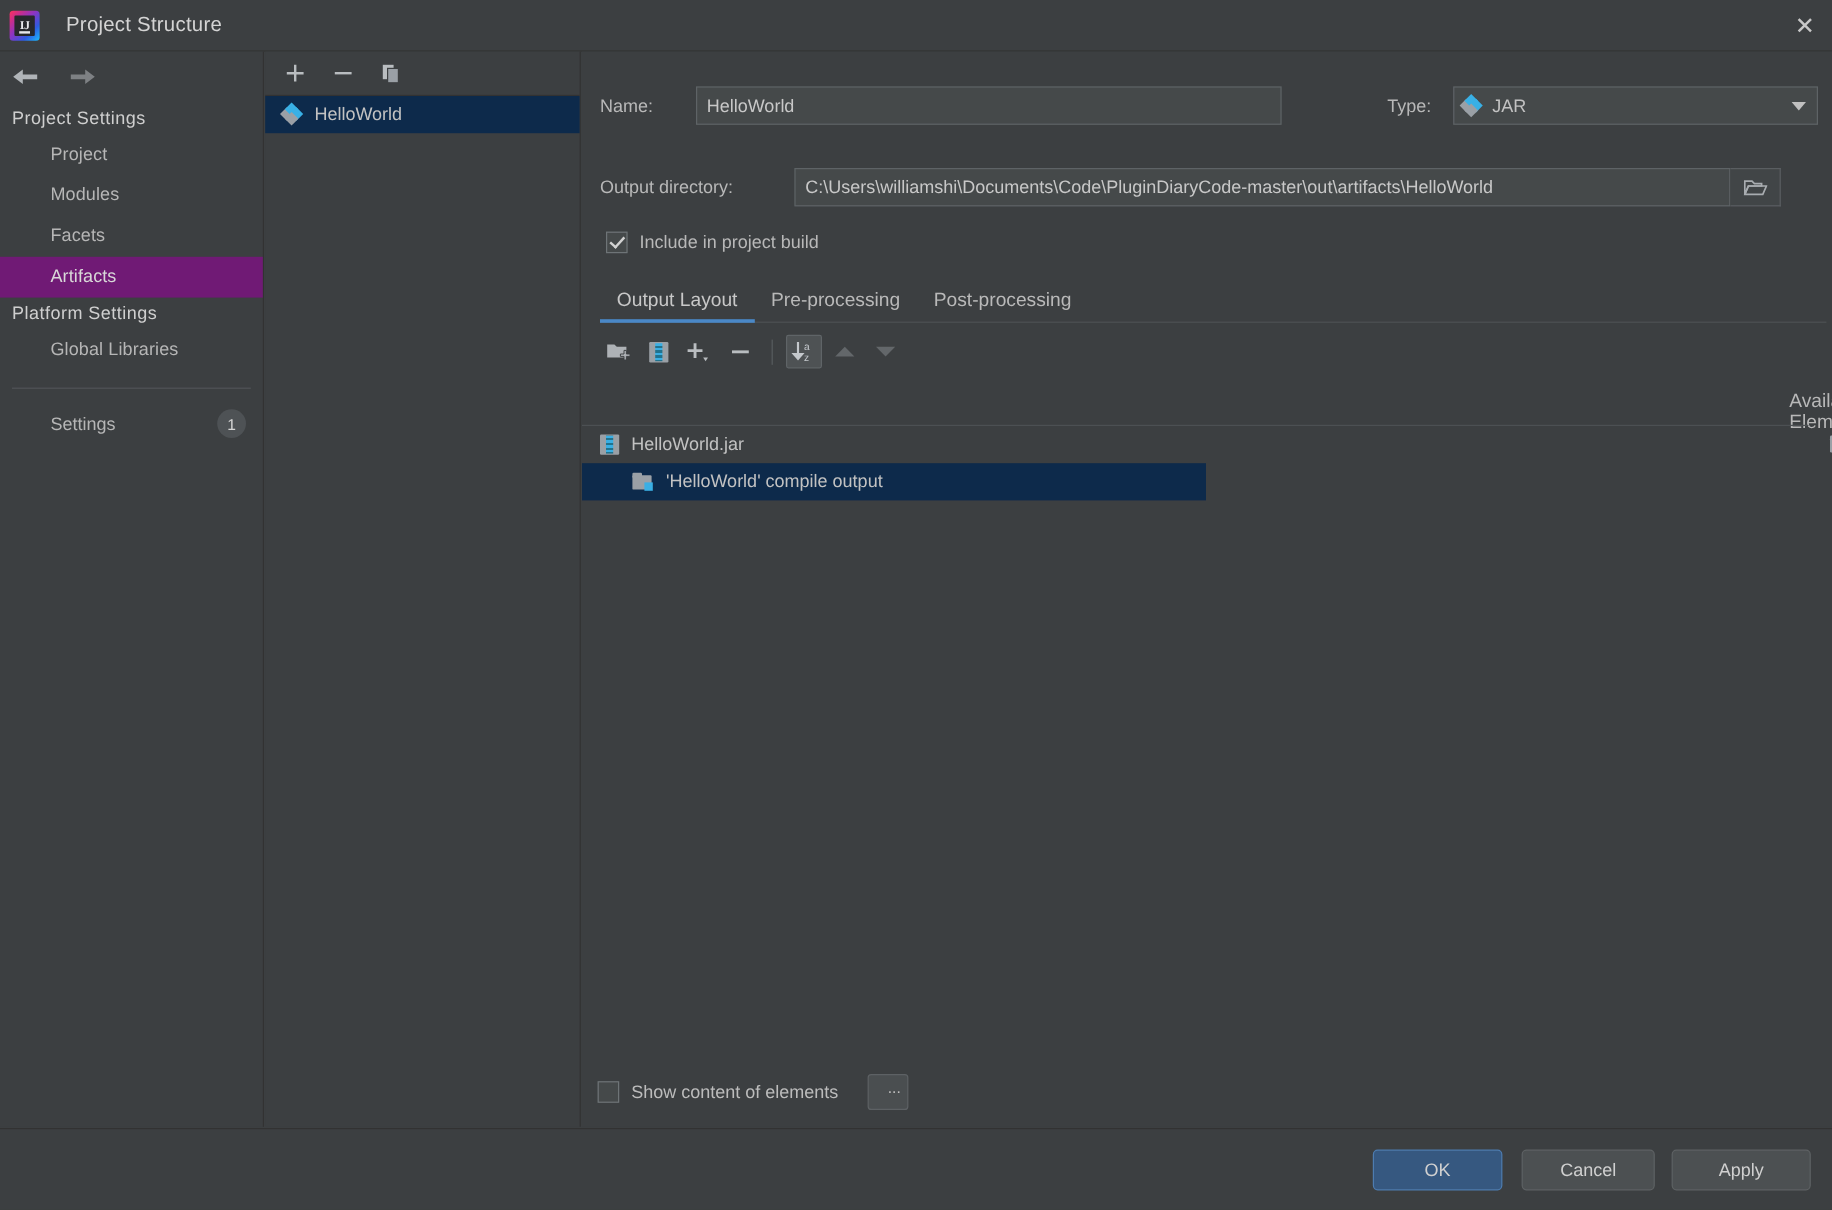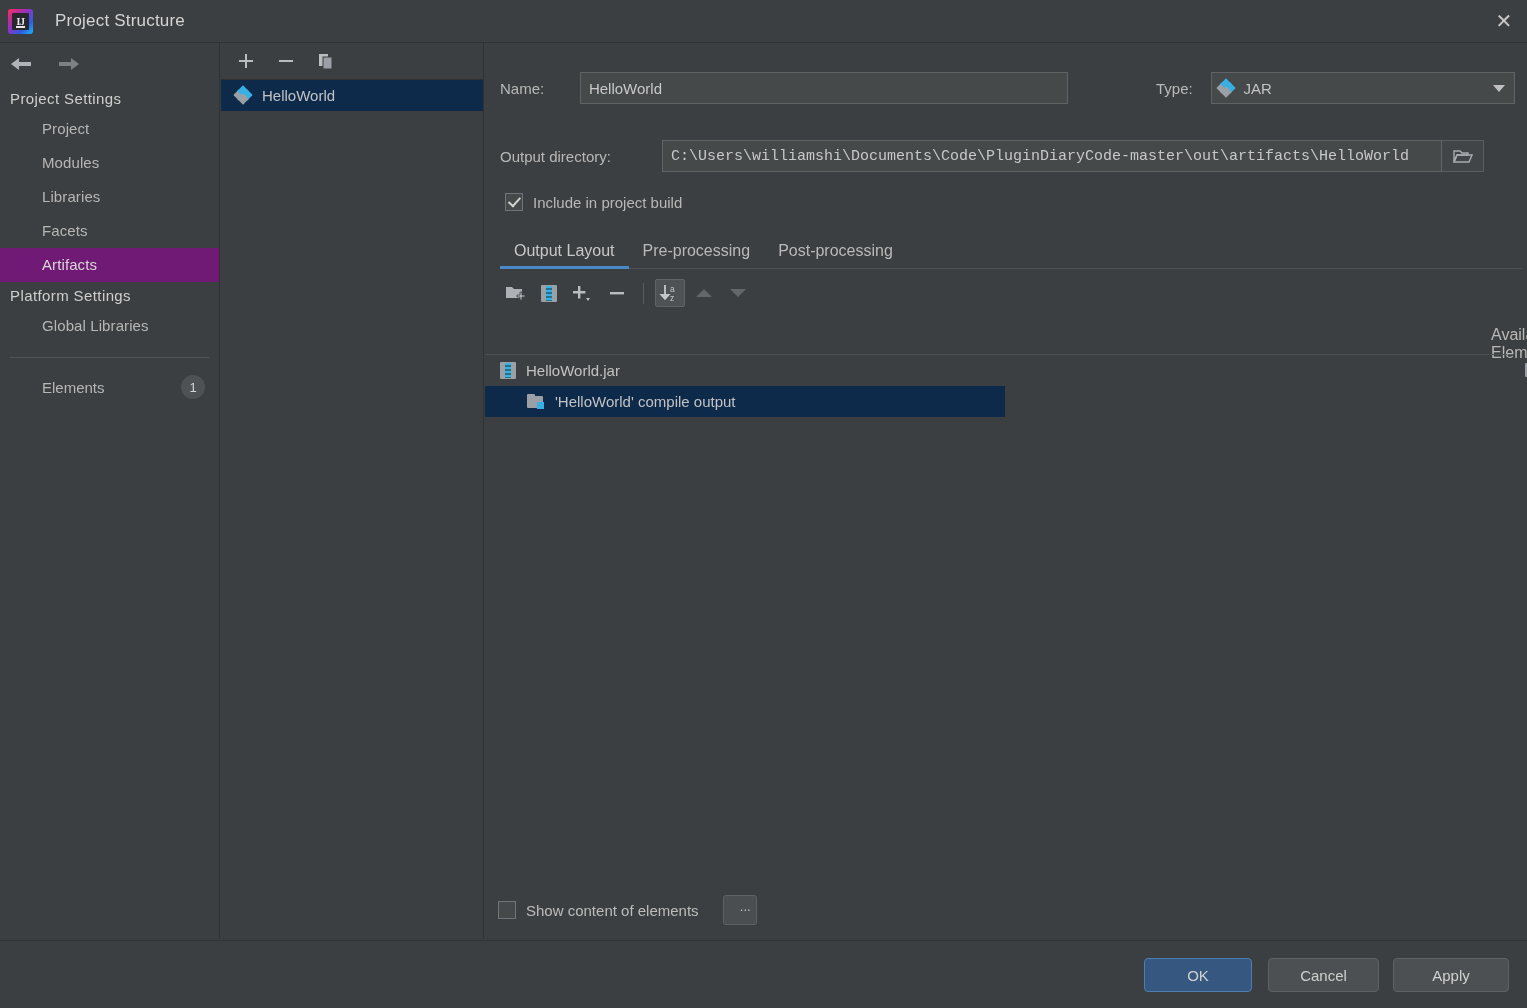--- a/index.html
+++ b/index.html
@@ -118,21 +118,21 @@
     display: flex; align-items: center; padding: 0 6px; cursor: pointer; position: relative;
   }
   #type-combo .txt { font-size: 15px; color: #c2c2c2; margin-left: 9px; }
   #type-combo .caret {
     position: absolute; right: 9px; width: 0; height: 0;
     border-left: 6px solid transparent; border-right: 6px solid transparent;
     border-top: 7px solid #c0c0c0;
   }
   #row-out { position: absolute; left: 15px; top: 97px; width: 1020px; }
   #lbl-out { width: 162px; }
-  #in-out { width: 780px; font-family: Liberation Mono, monospace; }
+  #in-out { width: 780px; }
   #out-browse {
     width: 42px; height: 32px; background: #414547; border: 1px solid #5a5e61;
     border-left: none; display: flex; align-items: center; justify-content: center; cursor: pointer;
   }
   #row-include {
     position: absolute; left: 20px; top: 150px; display: flex; align-items: center; gap: 10px; cursor: pointer;
   }
   .cbox {
     width: 18px; height: 18px; border: 1px solid #6e7477; background: #45494a;
     display: flex; align-items: center; justify-content: center;
@@ -244,31 +244,30 @@
     <div class="navarrow">
       <svg width="24" height="16" viewBox="0 0 24 16">
           <path d="M22 8 L14 2 L14 6 L2 6 L2 10 L14 10 L14 14 Z" fill="#7e8184"></path>
         </svg>
     </div>
   </div>
 
   <div class="sb-group">Project Settings</div>
   <div class="sb-item">Project</div>
   <div class="sb-item">Modules</div>
-  <div class="sb-item">Libraries</div>
   <div class="sb-item">Facets</div>
   <div class="sb-item selected">Artifacts</div>
 
   <div class="sb-group">Platform Settings</div>
   <div class="sb-item">Global Libraries</div>
 
   <div id="sb-divider"></div>
 
   <div id="problems-row">
-    <div id="problems-label">Elements</div>
+    <div id="problems-label">Settings</div>
     <div id="problems-badge">1</div>
   </div>
 
   <div id="help-btn">?</div>
 </div>
 
 <div id="artifact-pane">
   <div id="artifact-toolbar">
     <div class="tb-ico">
       <svg width="18" height="18" viewBox="0 0 18 18">

